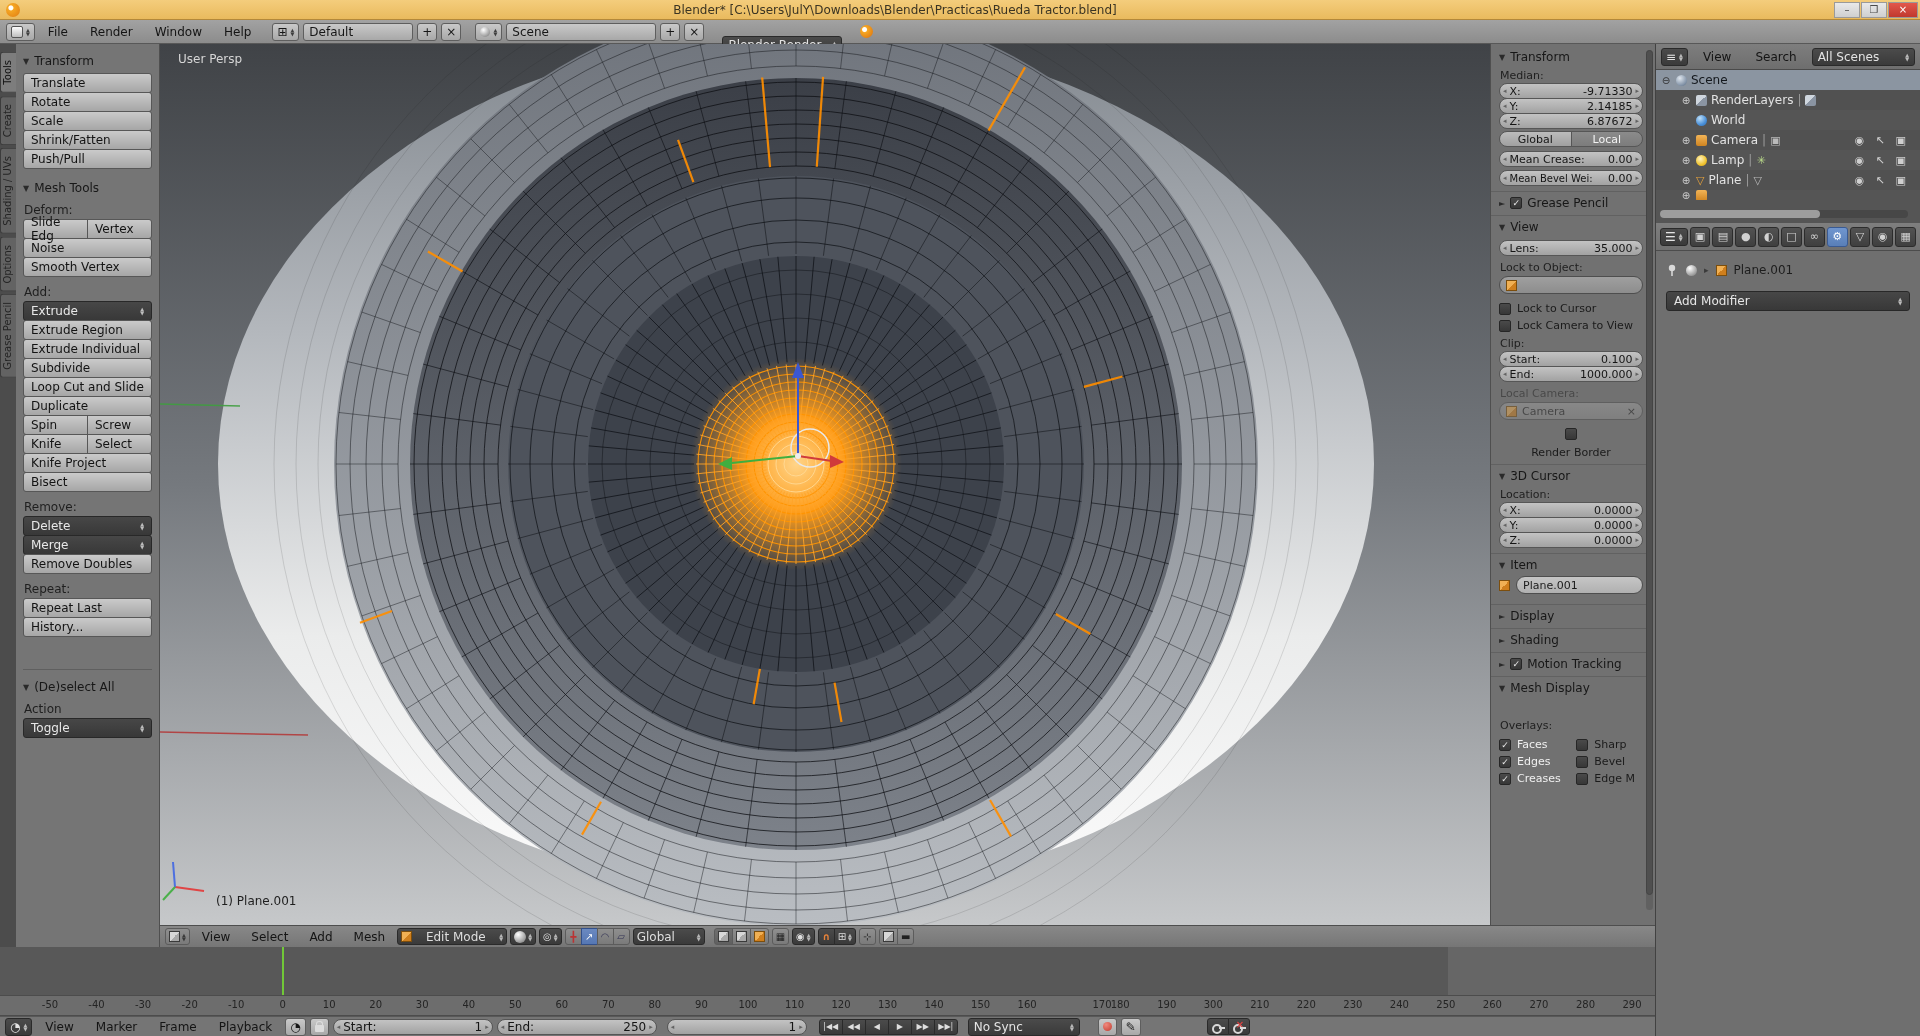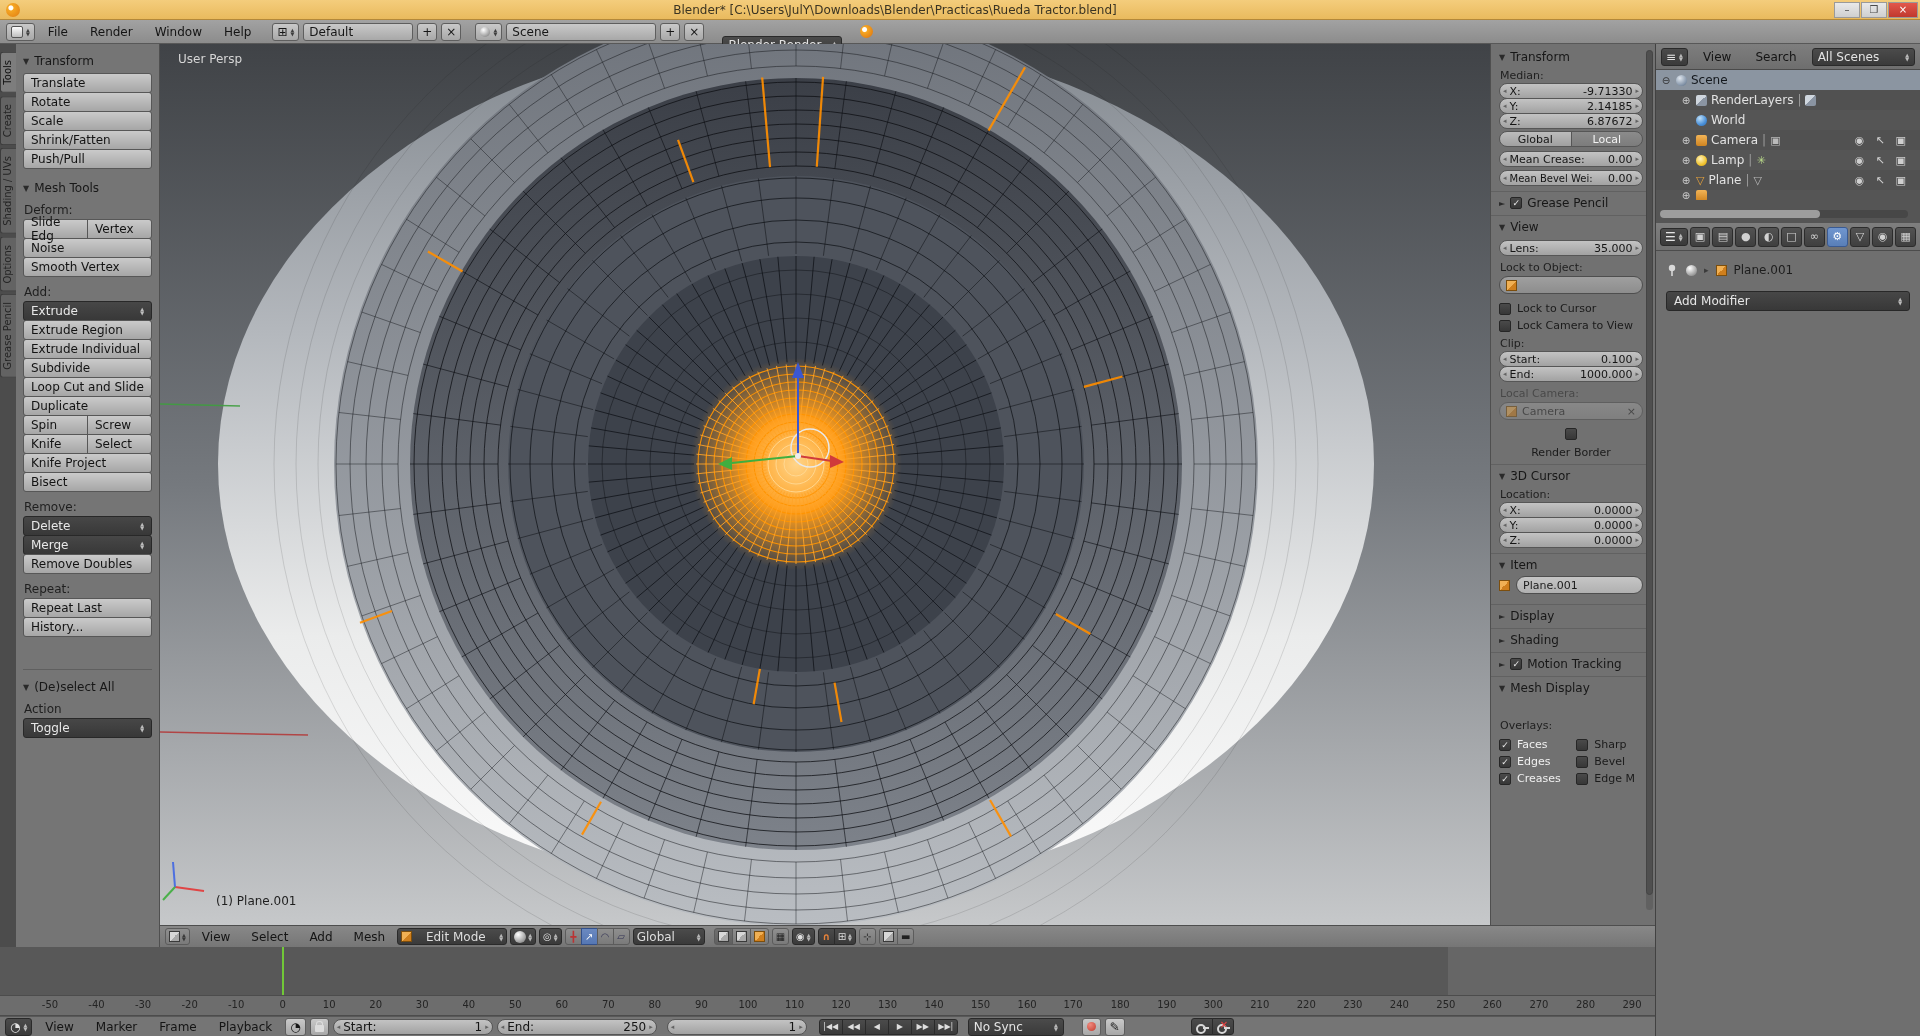--- a/index.html
+++ b/index.html
@@ -1119,21 +1119,21 @@
         <span style="left: 608.353px;">70</span>
         <span style="left: 654.882px;">80</span>
         <span style="left: 701.412px;">90</span>
         <span style="left: 747.941px;">100</span>
         <span style="left: 794.471px;">110</span>
         <span style="left: 841px;">120</span>
         <span style="left: 887.529px;">130</span>
         <span style="left: 934.059px;">140</span>
         <span style="left: 980.588px;">150</span>
         <span style="left: 1027.12px;">160</span>
-        <span style="left: 1073px;">170</span>
+        <span style="left: 1102px;">170</span>
         <span style="left: 1120.18px;">180</span>
         <span style="left: 1166.71px;">190</span>
         <span style="left: 1213.24px;">300</span>
         <span style="left: 1259.76px;">210</span>
         <span style="left: 1306.29px;">220</span>
         <span style="left: 1352.82px;">230</span>
         <span style="left: 1399.35px;">240</span>
         <span style="left: 1445.88px;">250</span>
         <span style="left: 1492.41px;">260</span>
         <span style="left: 1538.94px;">270</span>
@@ -1177,21 +1177,21 @@
         <span class="ar">▸</span>
       </div>
       <div class="hgroup" style="margin-left:8px;">
         <div class="hbtn dark pbtn">|◀◀</div>
         <div class="hbtn dark pbtn">◀◀</div>
         <div class="hbtn dark pbtn">◀</div>
         <div class="hbtn dark pbtn">▶</div>
         <div class="hbtn dark pbtn">▶▶</div>
         <div class="hbtn dark pbtn">▶▶|</div>
       </div>
-      <div class="chip dark" style="width:96px;margin-left:6px;justify-content:space-between;">
+      <div class="chip dark" style="width:112px;margin-left:6px;justify-content:space-between;">
         <span>No Sync</span>
         <span class="stepper">
             <span>▲</span>
             <span>▼</span>
           </span>
       </div>
       <div class="chip sq" style="margin-left:14px;">
         <span style="width:9px;height:9px;border-radius:50%;background:radial-gradient(circle at 35% 30%,#f08a7e,#c23a2e);display:inline-block;"></span>
       </div>
       <div class="chip sq">

